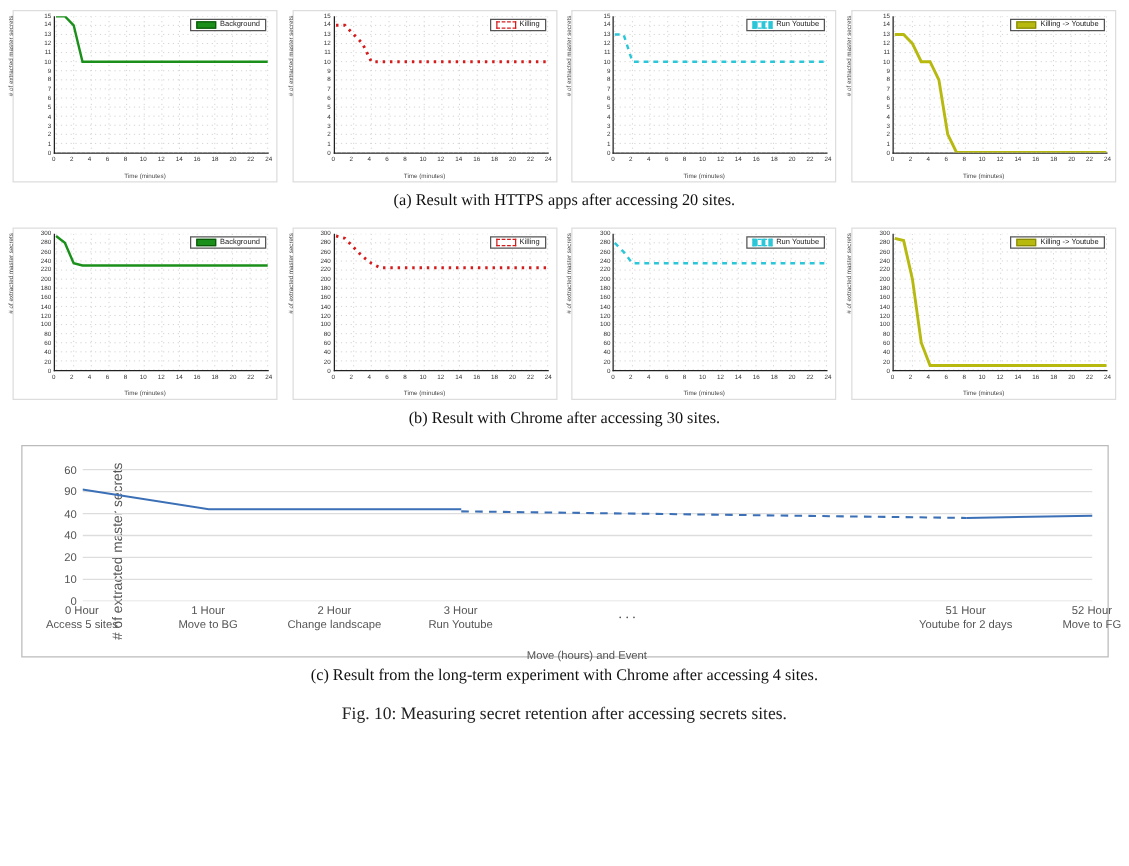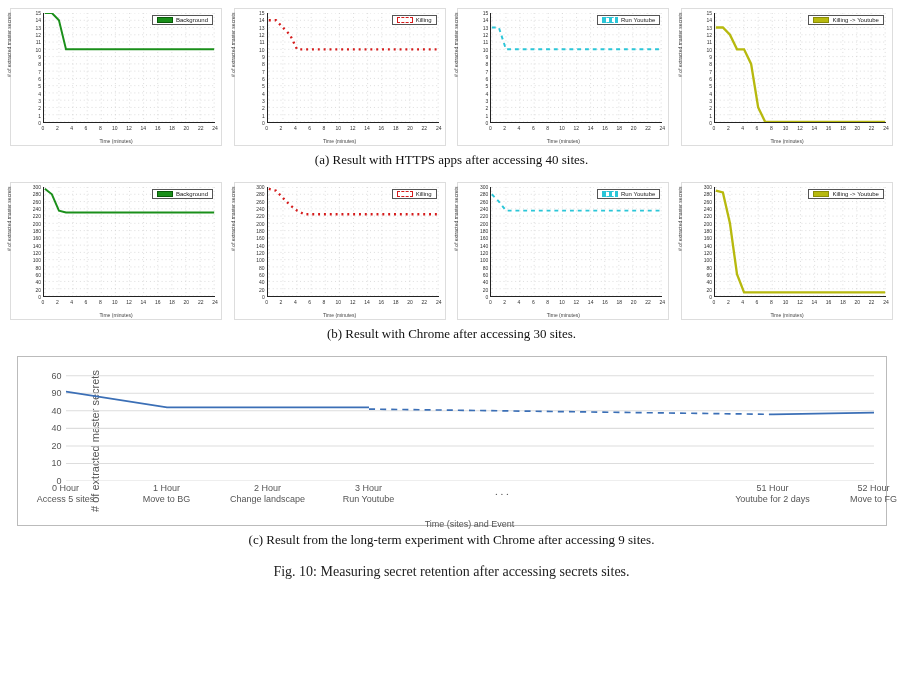--- a/index.html
+++ b/index.html
@@ -443,21 +443,21 @@
         <span style="left: 100%;">24</span>
       </div>
       <div class="ylabel"># of extracted master secrets</div>
       <div class="xlabel">Time (minutes)</div>
       <div class="legend">
         <span class="swatch sw-olive"></span>
         <span>Killing -&gt; Youtube</span>
       </div>
     </div>
 </div>
-<div class="caption">(a) Result with HTTPS apps after accessing 40 sites.</div>
+<div class="caption">(a) Result with HTTPS apps after accessing 20 sites.</div>
 
 <div class="row">
   <div class="panel">
       <div class="plot-area"><svg viewBox="0 0 174 112" width="100%" height="100%">
           <g class="grid">
             <line x1="0" x2="174" y1="112" y2="112"></line>
             <line x1="0" x2="174" y1="104.53333333333333" y2="104.53333333333333"></line>
             <line x1="0" x2="174" y1="97.06666666666666" y2="97.06666666666666"></line>
             <line x1="0" x2="174" y1="89.6" y2="89.6"></line>
             <line x1="0" x2="174" y1="82.13333333333333" y2="82.13333333333333"></line>
@@ -780,24 +780,24 @@
         </g>
       <g id="long-lines">
           <polyline class="long-series" points="0,23.692307692307693 100,38.92307692307692 200,38.92307692307692 300,38.92307692307692"></polyline>
           <polyline class="long-series dash" points="300,40.61538461538461 700,45.69230769230769"></polyline>
           <polyline class="long-series" points="700,45.69230769230769 800,44"></polyline>
         </g>
     </svg>
   </div>
   <span class="ellipsis" style="left:55%;">. . .</span>
   <div class="long-xticks" id="long-xticks">
-    <div class="long-xlabel">Time (sites) and Event</div>
+    <div class="long-xlabel">Move (hours) and Event</div>
   <div class="tick" style="left: 0%;">0 Hour<br>Access 5 sites</div>
       <div class="tick" style="left: 12.5%;">1 Hour<br>Move to BG</div>
       <div class="tick" style="left: 25%;">2 Hour<br>Change landscape</div>
       <div class="tick" style="left: 37.5%;">3 Hour<br>Run Youtube</div>
       <div class="tick" style="left: 87.5%;">51 Hour<br>Youtube for 2 days</div>
       <div class="tick" style="left: 100%;">52 Hour<br>Move to FG</div>
     </div>
 </div>
-<div class="caption">(c) Result from the long-term experiment with Chrome after accessing 9 sites.</div>
+<div class="caption">(c) Result from the long-term experiment with Chrome after accessing 4 sites.</div>
 
 <div class="figcap">Fig. 10: Measuring secret retention after accessing secrets sites.</div>
 
 </body></html>

